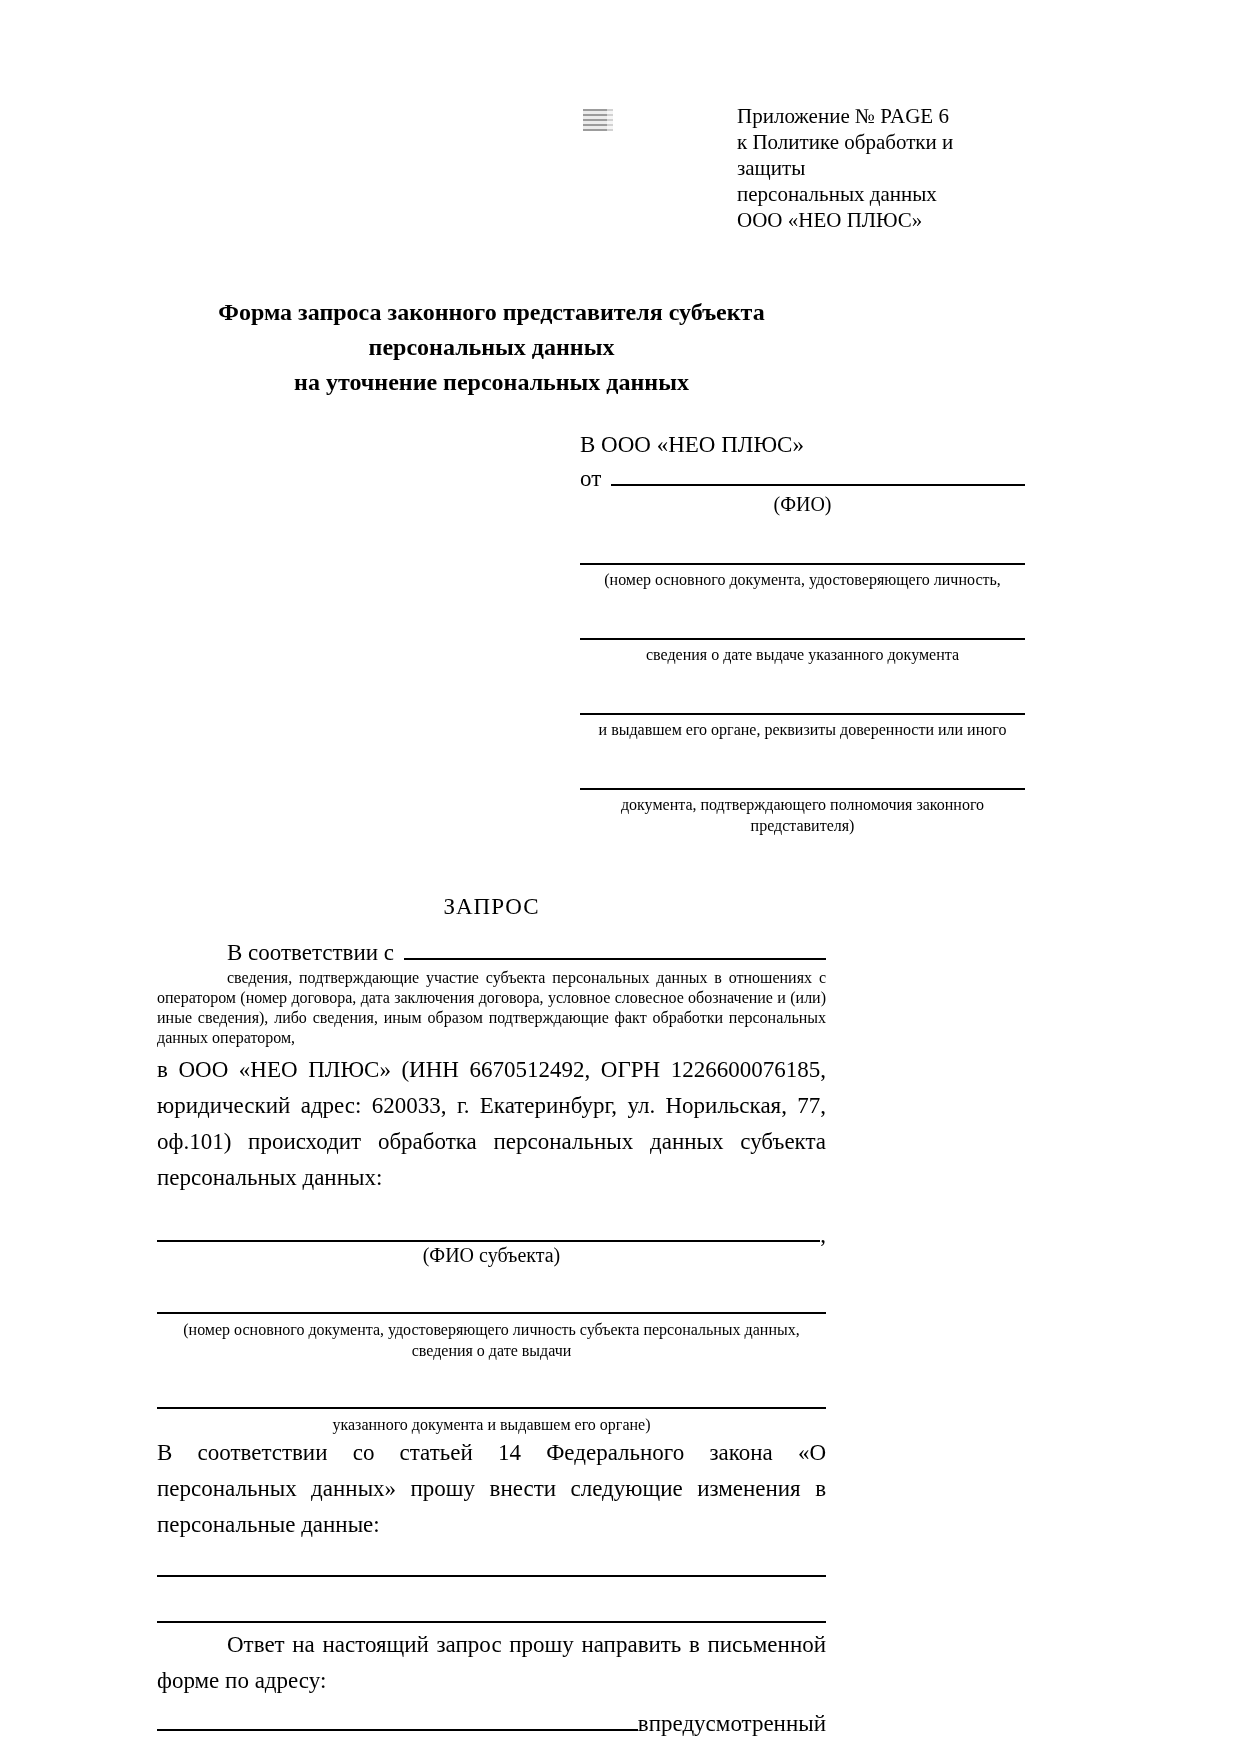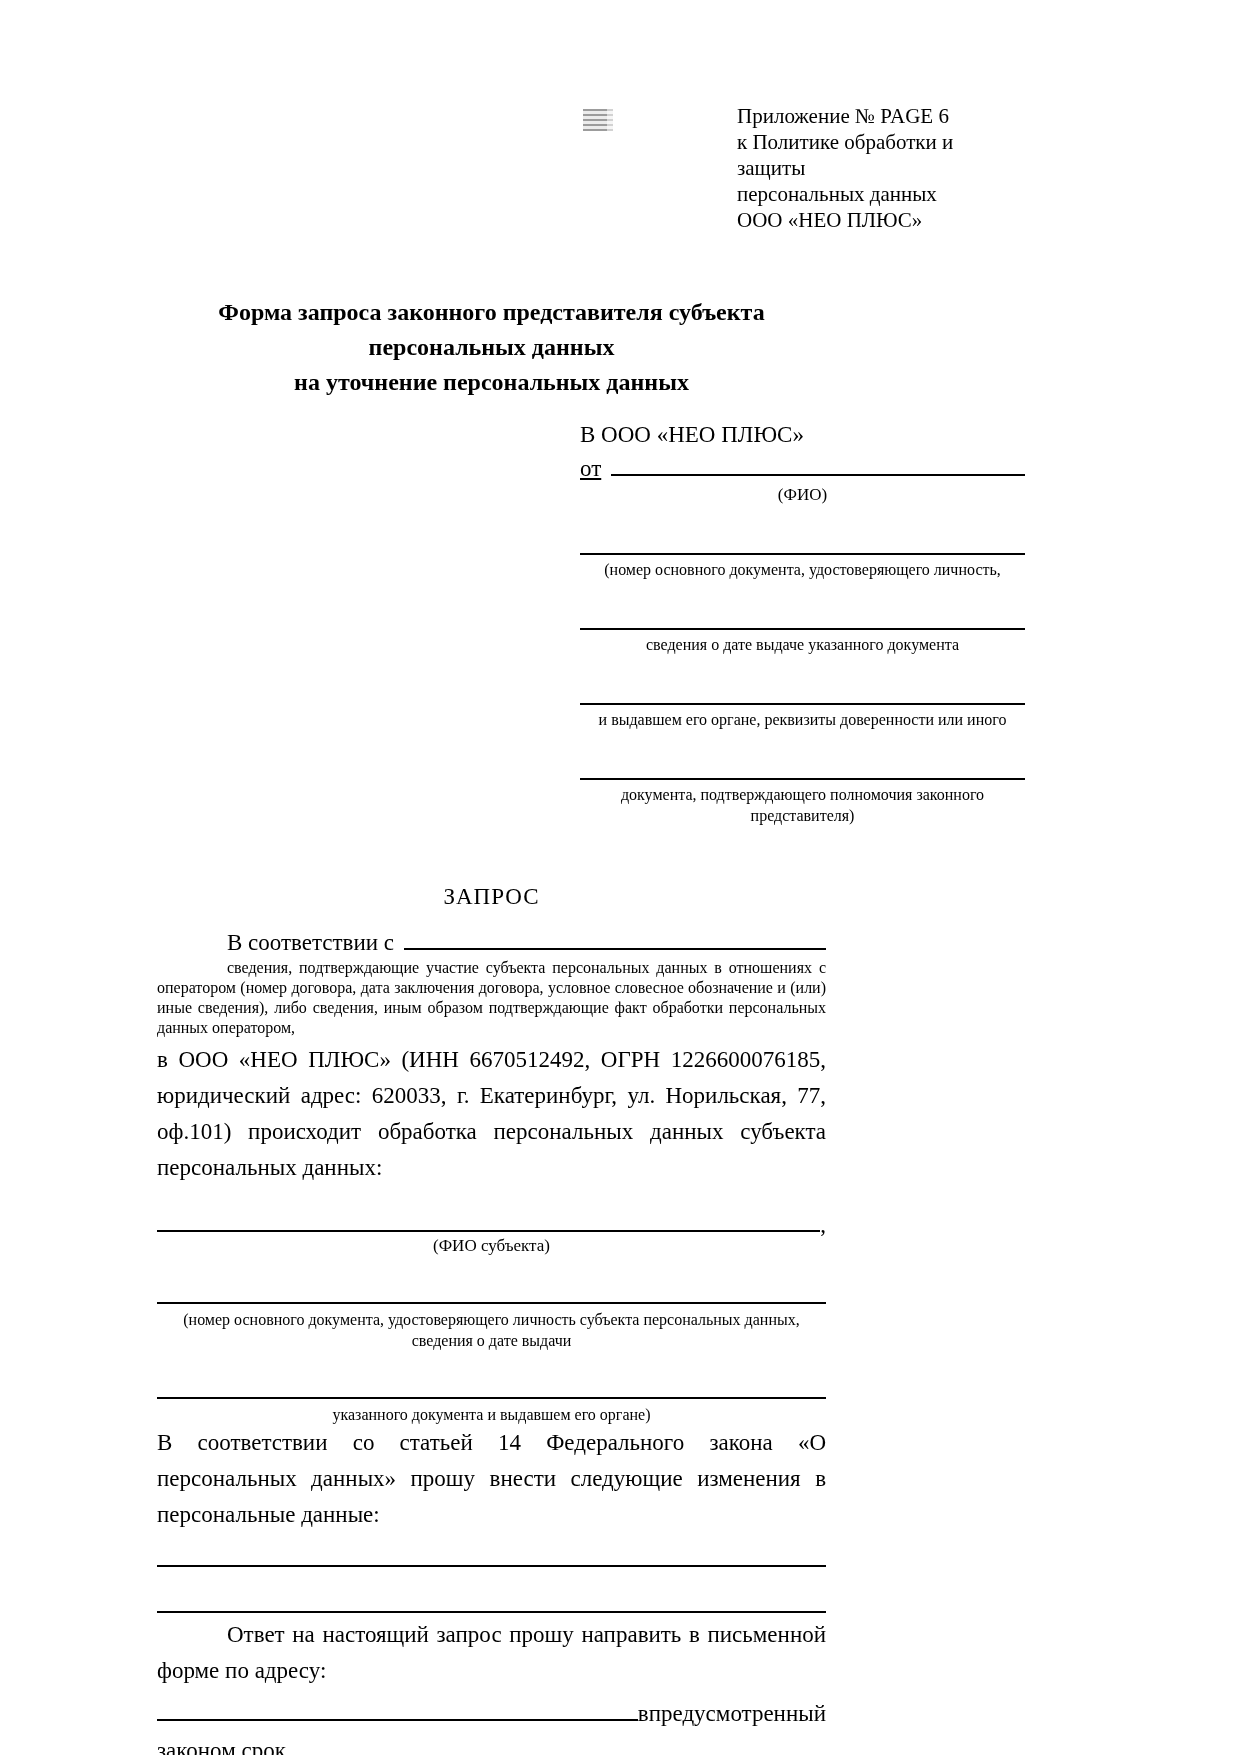--- a/index.html
+++ b/index.html
@@ -8,25 +8,25 @@
         padding:103px 217px 0 157px;background:#fff;overflow:hidden;}
   
   .header{position:relative;width:868px;}
   .field-icon{position:absolute;left:426px;top:6px;width:30px;height:22px;
               background:repeating-linear-gradient(180deg,#9c9c9c 0 2px,#ececec 2px 5px);
               box-shadow:inset -6px 0 0 rgba(255,255,255,.55);}
   .header-block{margin-left:580px;font-size:21px;line-height:26px;}
   
   .doc-title{margin-top:62px;text-align:center;font-weight:bold;font-size:24px;line-height:35px;}
   
-  .addressee{margin-left:423px;width:445px;margin-top:20px;font-size:23px;line-height:30px;}
-  .inline-fill{display:flex;align-items:baseline;text-decoration:underline;}
+  .addressee{margin-left:423px;width:445px;margin-top:30px;font-size:23px;line-height:30px;}
+  .inline-fill{display:flex;align-items:baseline;}
   .inline-fill .lbl{white-space:nowrap;margin-right:10px;}
   .fill-line{flex:1 1 auto;border-bottom:2px solid #000;height:24px;}
-  .caption{font-size:17px;line-height:21px;text-align:center;}
+  .caption{font-size:20px;line-height:21px;text-align:center;}
   .caption.small{font-size:16px;}
   .fill-group{margin-top:46px;}
   .fill-group .line{border-bottom:2px solid #000;height:2px;}
   .fill-group .caption{margin-top:4px;}
   
   .zapros{margin-top:58px;text-align:center;font-size:23px;letter-spacing:1px;}
   .intro-row{margin-top:14px;display:flex;align-items:baseline;font-size:23px;}
   .intro-row .lbl{white-space:nowrap;padding-left:70px;margin-right:10px;}
   .footnote{margin:2px 0 0 0;font-size:16px;line-height:20px;text-align:justify;text-indent:70px;}
   .bodytext{margin:4px 0 0 0;font-size:23px;line-height:36px;text-align:justify;}

